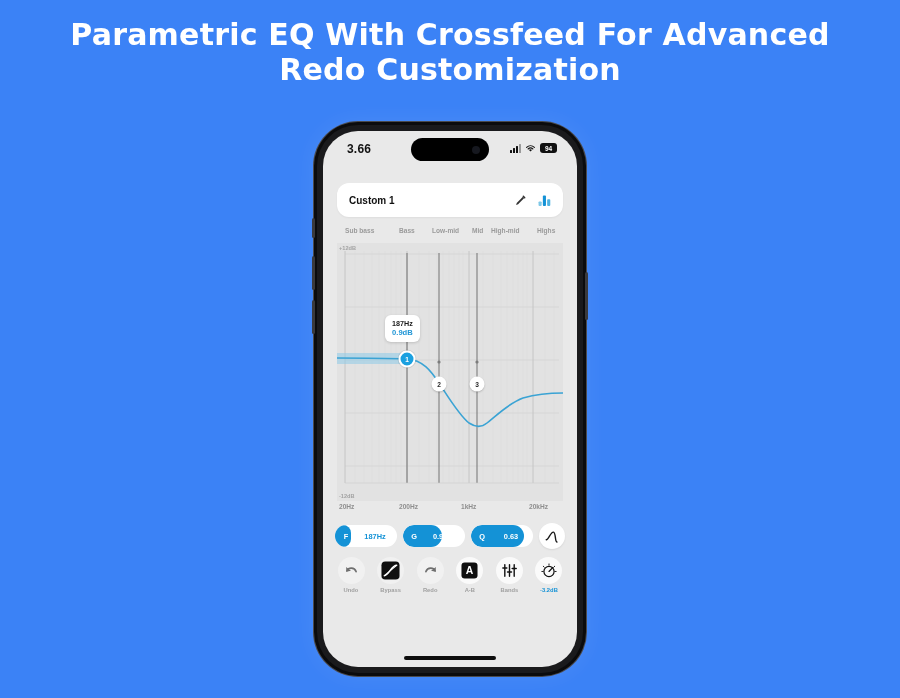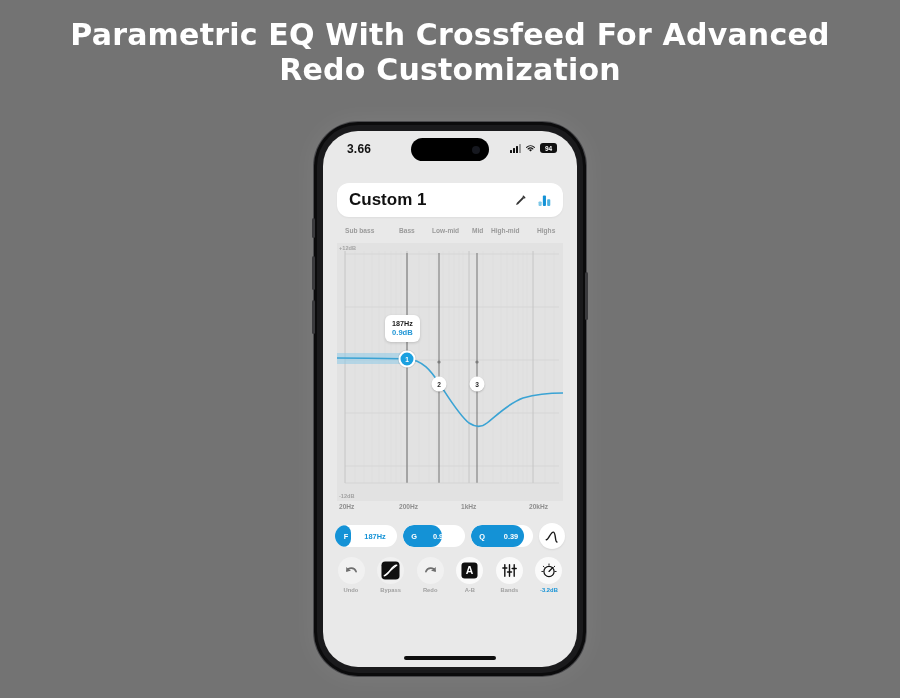--- a/index.html
+++ b/index.html
@@ -2,21 +2,21 @@
 <html><head>
 <meta charset="utf-8">
 <style>
   * { margin:0; padding:0; box-sizing:border-box; }
   html,body{
     width:900px; height:698px;
     background:#000;
     font-family:"Liberation Sans", sans-serif;
     overflow:hidden;
   }
-  #root{ position:relative; width:900px; height:698px; background:#737373; }
+  #root{ position:relative; width:900px; height:698px; background:#3b82f6; }
 
   
   .headline{
     position:absolute; top:18px; left:0; width:900px;
     text-align:center;
     color:#ffffff;
     font-weight:bold;
     font-size:30px;
     line-height:1.16;
     letter-spacing:0.2px;
@@ -104,21 +104,21 @@
     width:17px; height:17px; cursor:pointer;
   }
 
   
   .preset{
     margin:10px 14px 0 14px;
     height:34px; background:#fff; border-radius:12px;
     display:flex; align-items:center; padding:0 12px;
     box-shadow:0 1px 2px rgba(0,0,0,.05);
   }
-  .preset-name{ font-size:17px; font-weight:bold; color:#111; flex:1; }
+  .preset-name{ font-size:10px; font-weight:bold; color:#111; flex:1; }
   .preset-icons{ display:flex; align-items:center; gap:12px; }
 
   
   .bandlabels{
     position:relative;
     margin:10px 14px 0 14px;
     height:12px;
     font-size:6.6px; color:#9b9b9b; font-weight:bold;
   }
   .bandlabels span{ position:absolute; top:0; white-space:nowrap; }
@@ -390,21 +390,21 @@
           <div class="v">187Hz</div>
         </div>
         <div class="pill g">
           <div class="fill" style="width:63%"></div>
           <div class="k">G</div>
           <div class="v">0.9dB</div>
         </div>
         <div class="pill q">
           <div class="fill" style="width:86%"></div>
           <div class="k">Q</div>
-          <div class="v">0.39</div>
+          <div class="v">0.63</div>
         </div>
         <div class="curve-btn">
           <svg width="15" height="15" viewBox="0 0 16 16">
             <path d="M2.2 12.8 C4.5 12.8 5.2 3.2 8 3.2 C10.8 3.2 11.5 12.8 13.8 12.8" stroke="#1a1a1a" stroke-width="1.5" fill="none" stroke-linecap="round" transform="rotate(12 8 8)"></path>
           </svg>
         </div>
       </div>
 
       <div class="toolbar">
 

